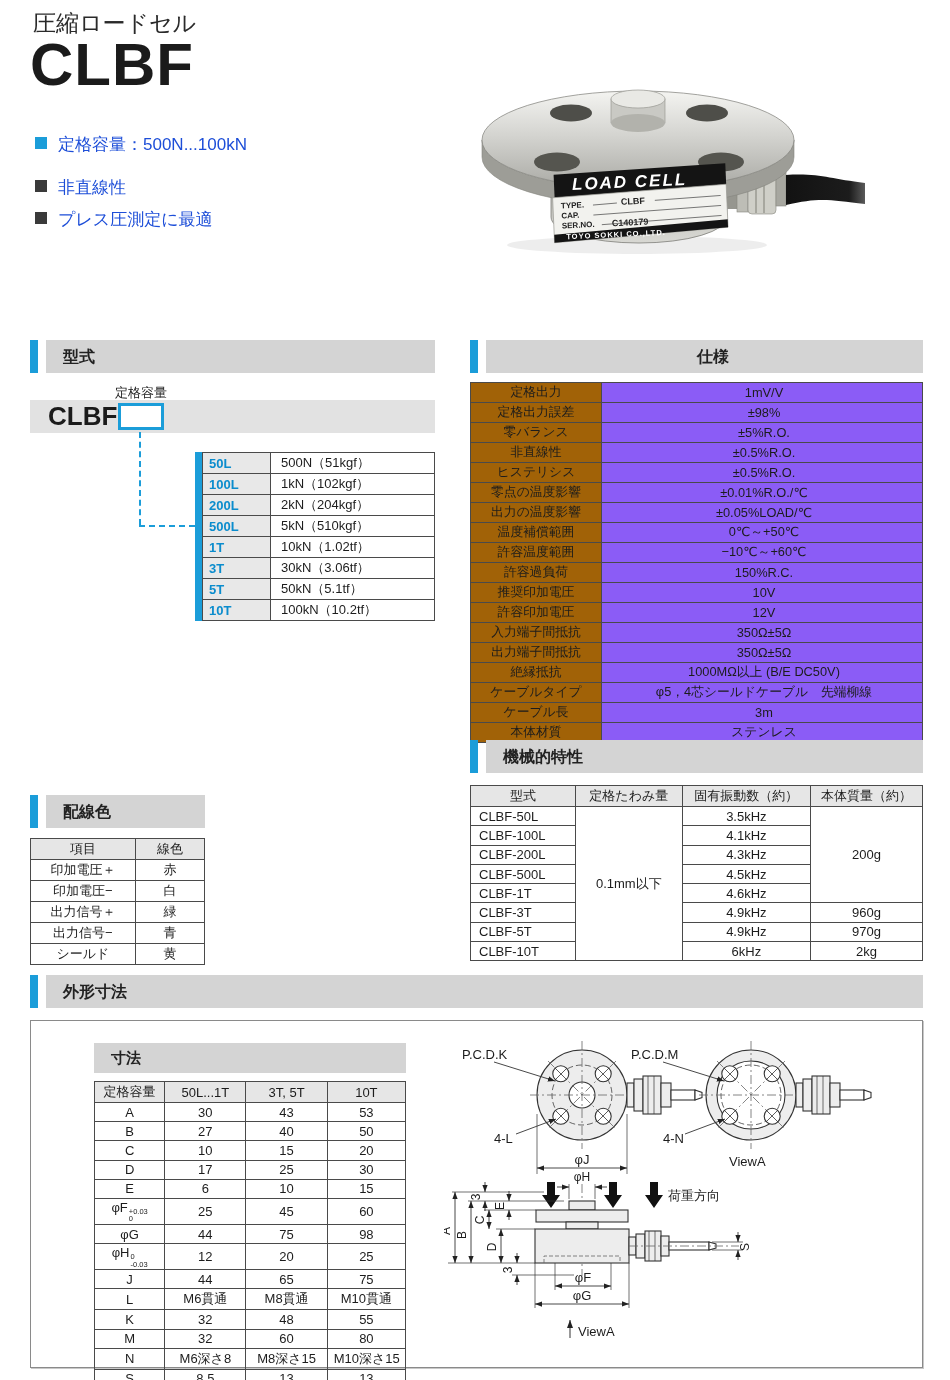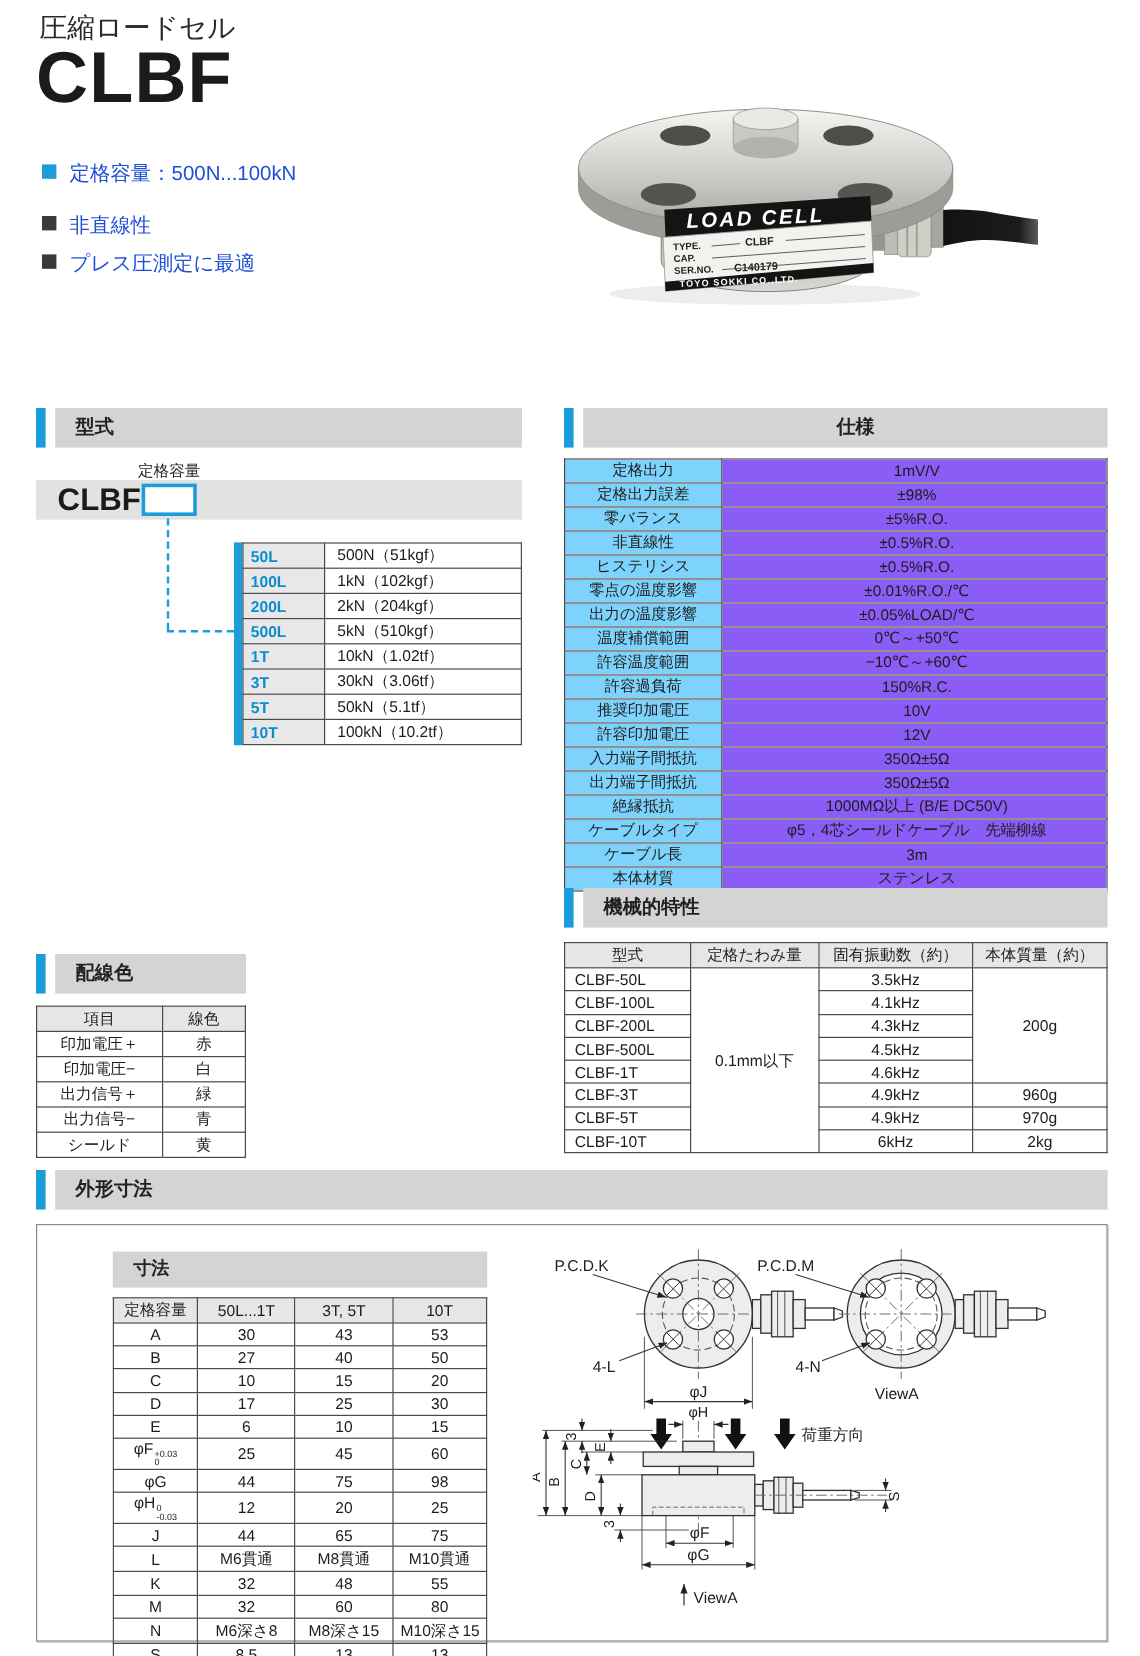--- a/index.html
+++ b/index.html
@@ -42,21 +42,21 @@
                   border-left:7px solid var(--accent);}
   .cap-table{width:233px;border:1px solid #4a4a4a;}
   .cap-table td{height:16.3px;}
   .cap-table td.code{width:55px;text-align:left;font-weight:bold;color:var(--code-blue);
                      background:#e8e8e8;}
   .cap-table td.val{padding-left:10px;background:#fff;}
 
   
   .spec-table{width:453px;margin-top:9px;border:1px solid #4a4a4a;}
   .spec-table td{height:15.2px;font-size:12.8px;}
-  .spec-table td.lbl{width:118px;background:#7dd3fc;}
+  .spec-table td.lbl{width:118px;background:#a16207;}
   .spec-table td.val{padding-left:10px;background:#8b5cf6;}
 
   
   .mech-table{width:453px;margin-top:12px;border:1px solid #333;}
   .mech-table td,.mech-table th{height:16.3px;text-align:center;}
   .mech-table td.model{text-align:left;padding-left:8px;}
   .mech-table col.c0{width:103px;}.mech-table col.c1{width:105px;}
   .mech-table col.c2{width:126px;}.mech-table col.c3{width:110px;}
 
   

